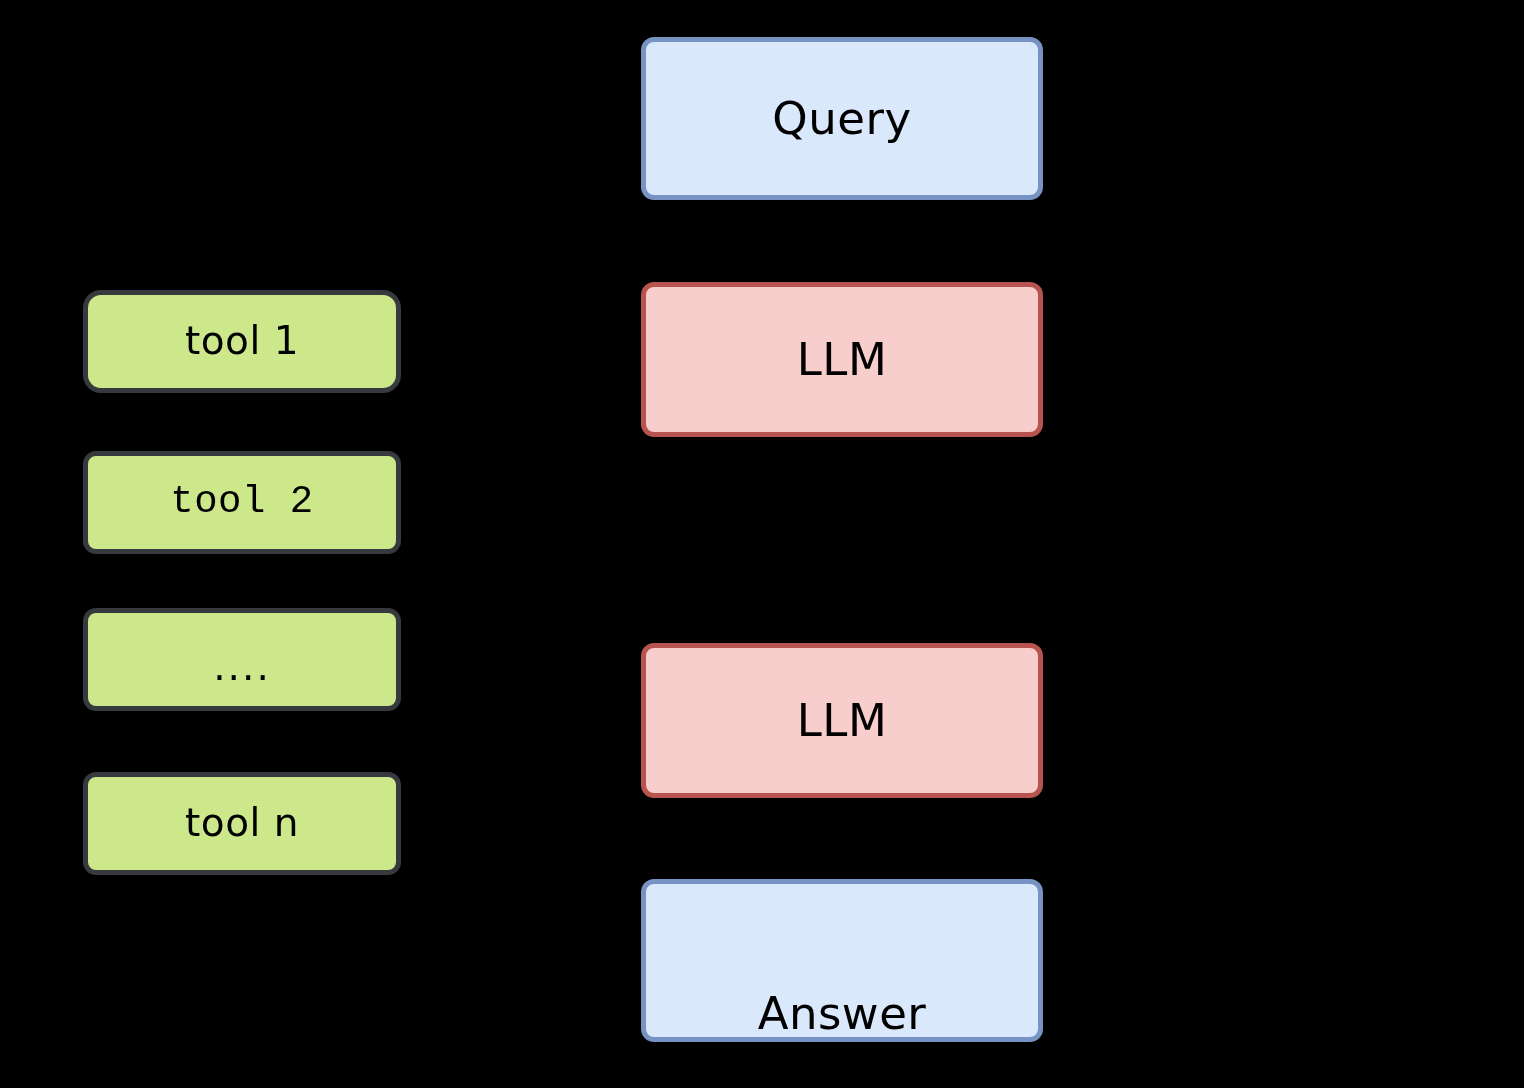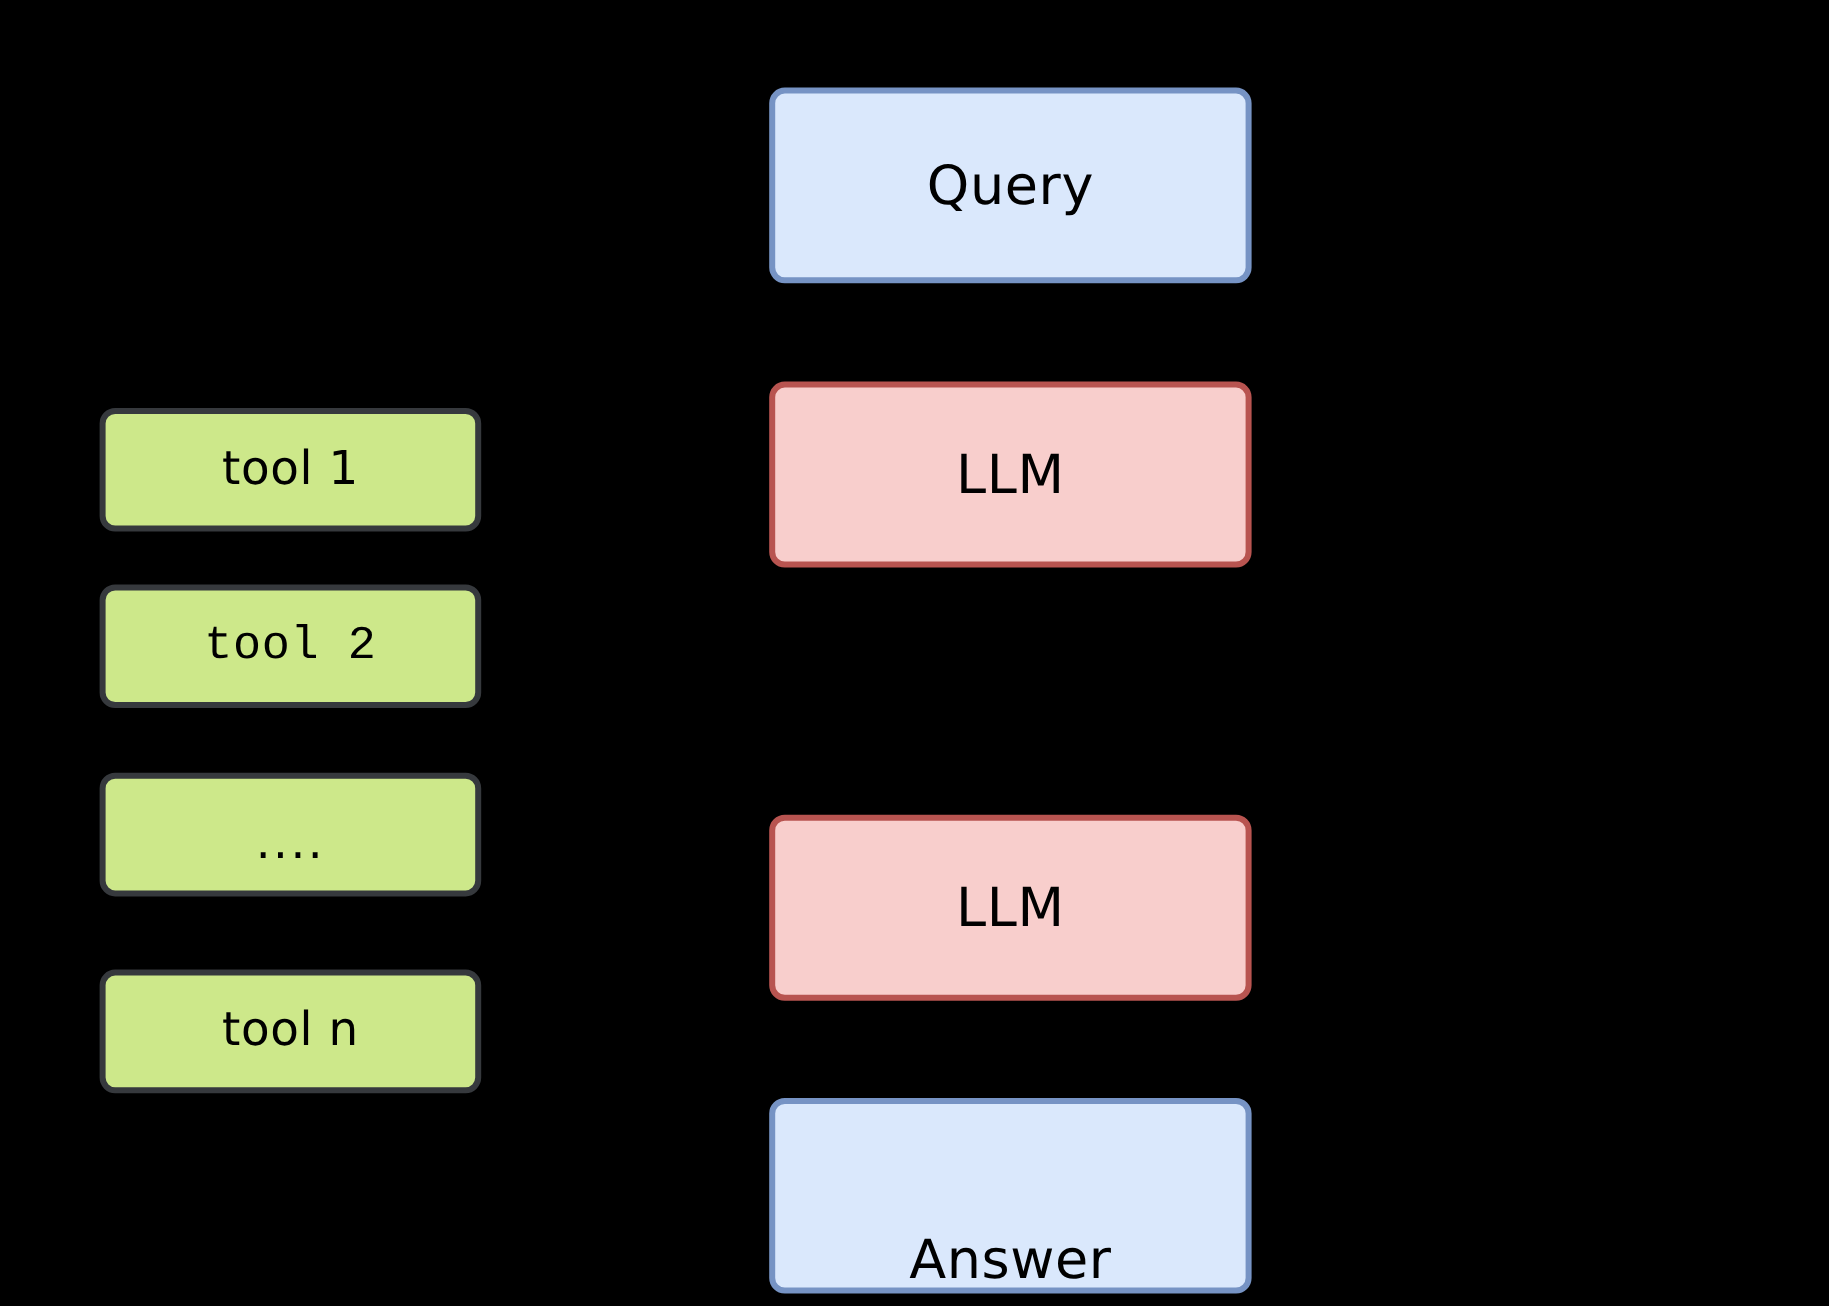--- a/index.html
+++ b/index.html
@@ -23,33 +23,32 @@
     display: flex;
     align-items: center;
     justify-content: center;
     border-radius: 13px;
     border-style: solid;
     text-align: center;
     line-height: 1.05;
     letter-spacing: 0.5px;
     color: #000000;
     user-select: none;
-    margin-top: 36px;
   }
   
   .node.tool {
     left: 83px;
     width: 318px;
     height: 103px;
     background: #cde88a;
     border-color: #36393d;
     border-width: 5px;
     font-size: 39px;
   }
-  .node.tool-1   { top: 304px; }
+  .node.tool-1   { top: 290px; border-radius: 18px; }
   .node.tool-2   { top: 451px; font-family: Liberation Mono, monospace; }
   .node.tool-dots{ top: 608px; }
   .node.tool-n   { top: 772px; }
 
   
   .node.io {
     left: 641px;
     width: 402px;
     background: #dae8fc;
     border-color: #7693c4;

